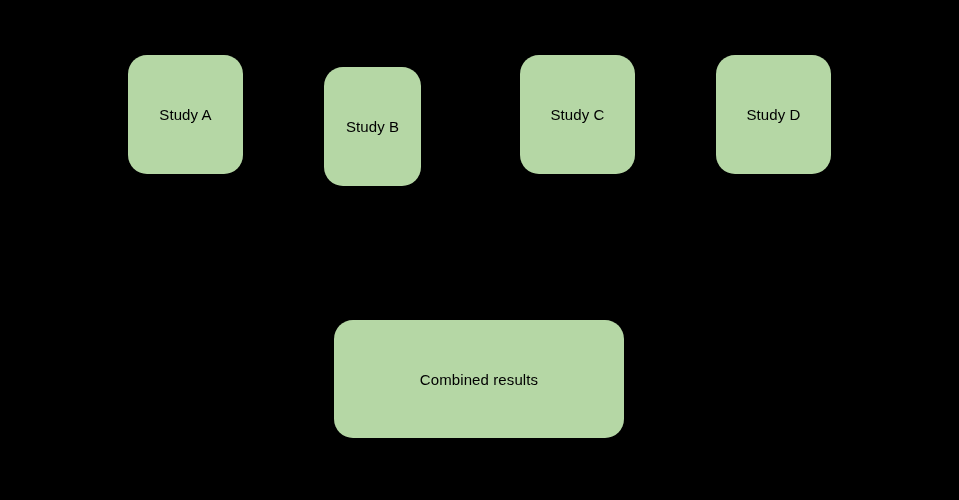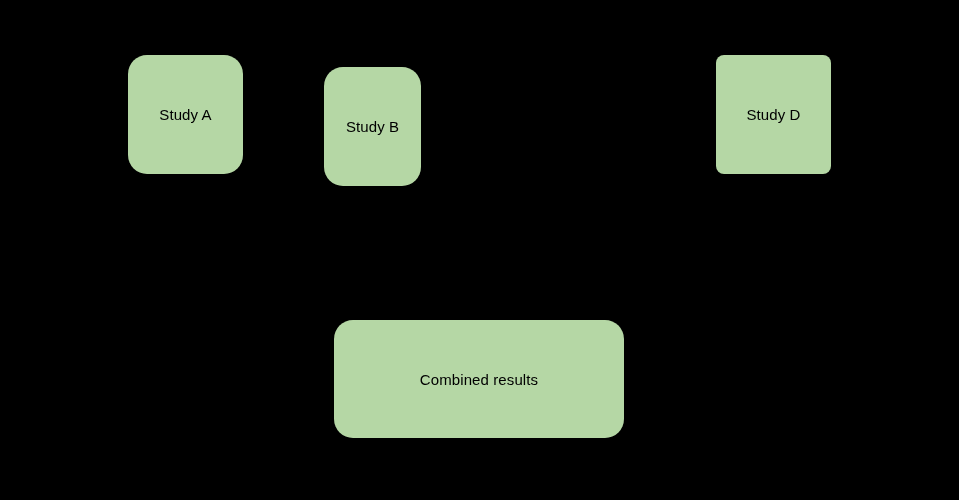--- a/index.html
+++ b/index.html
@@ -36,37 +36,40 @@
     color: #000000;
     letter-spacing: 0.1px;
     white-space: nowrap;
     text-align: center;
     user-select: none;
   }
   
   #node-study-a { left: 128px; top: 55px; width: 115px; height: 119px; }
   #node-study-b { left: 324px; top: 67px; width: 97px; height: 119px; }
   #node-study-c { left: 520px; top: 55px; width: 115px; height: 119px; }
-  #node-study-d { left: 716px; top: 55px; width: 115px; height: 119px; border-radius: 8px; }
+  #node-study-d { left: 716px; top: 55px; width: 115px; height: 119px; }
   
   #node-combined { left: 334px; top: 304px; width: 290px; height: 118px; margin-top: 16px; }
 </style>
 </head>
 <body>
 
 <div id="canvas">
 
   <div class="node" id="node-study-a">
     <span class="node-label">Study A</span>
   </div>
 
   <div class="node" id="node-study-b">
     <span class="node-label">Study B</span>
   </div>
 
+  <div class="node" id="node-study-c">
+    <span class="node-label">Study C</span>
+  </div>
 
   <div class="node" id="node-study-d">
     <span class="node-label">Study D</span>
   </div>
 
   <div class="node" id="node-combined">
     <span class="node-label">Combined results</span>
   </div>
 
 </div>

